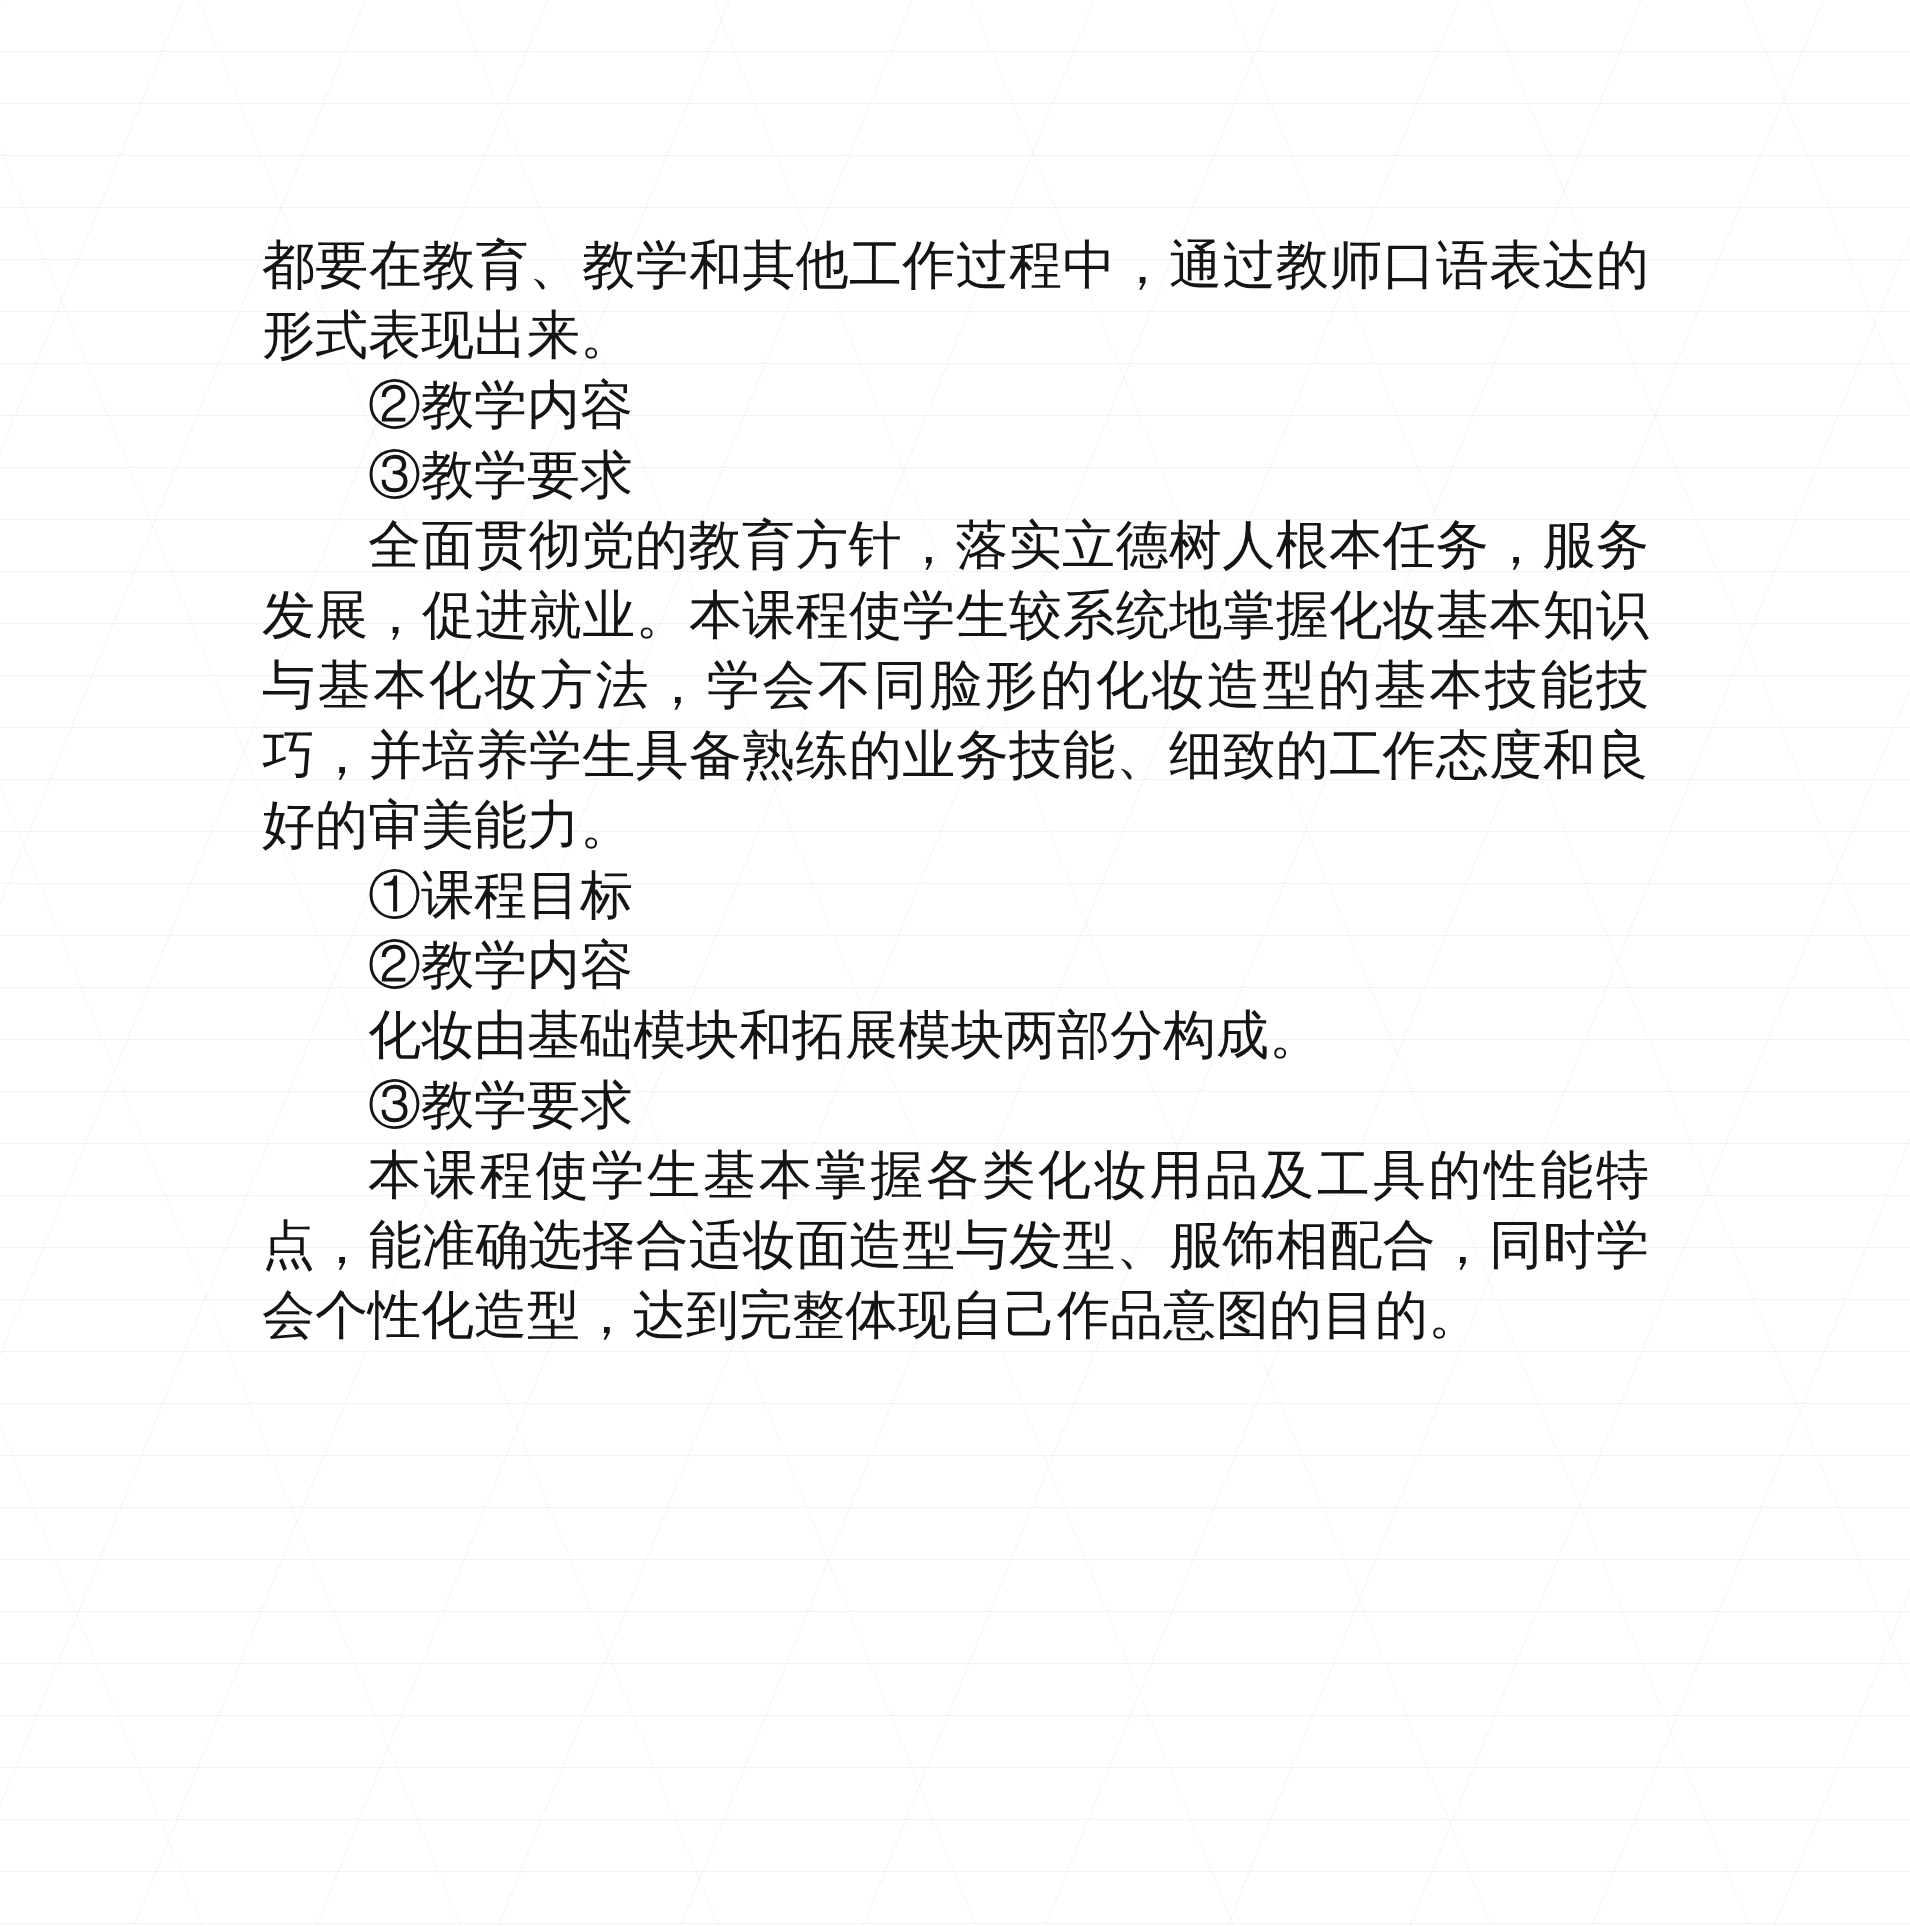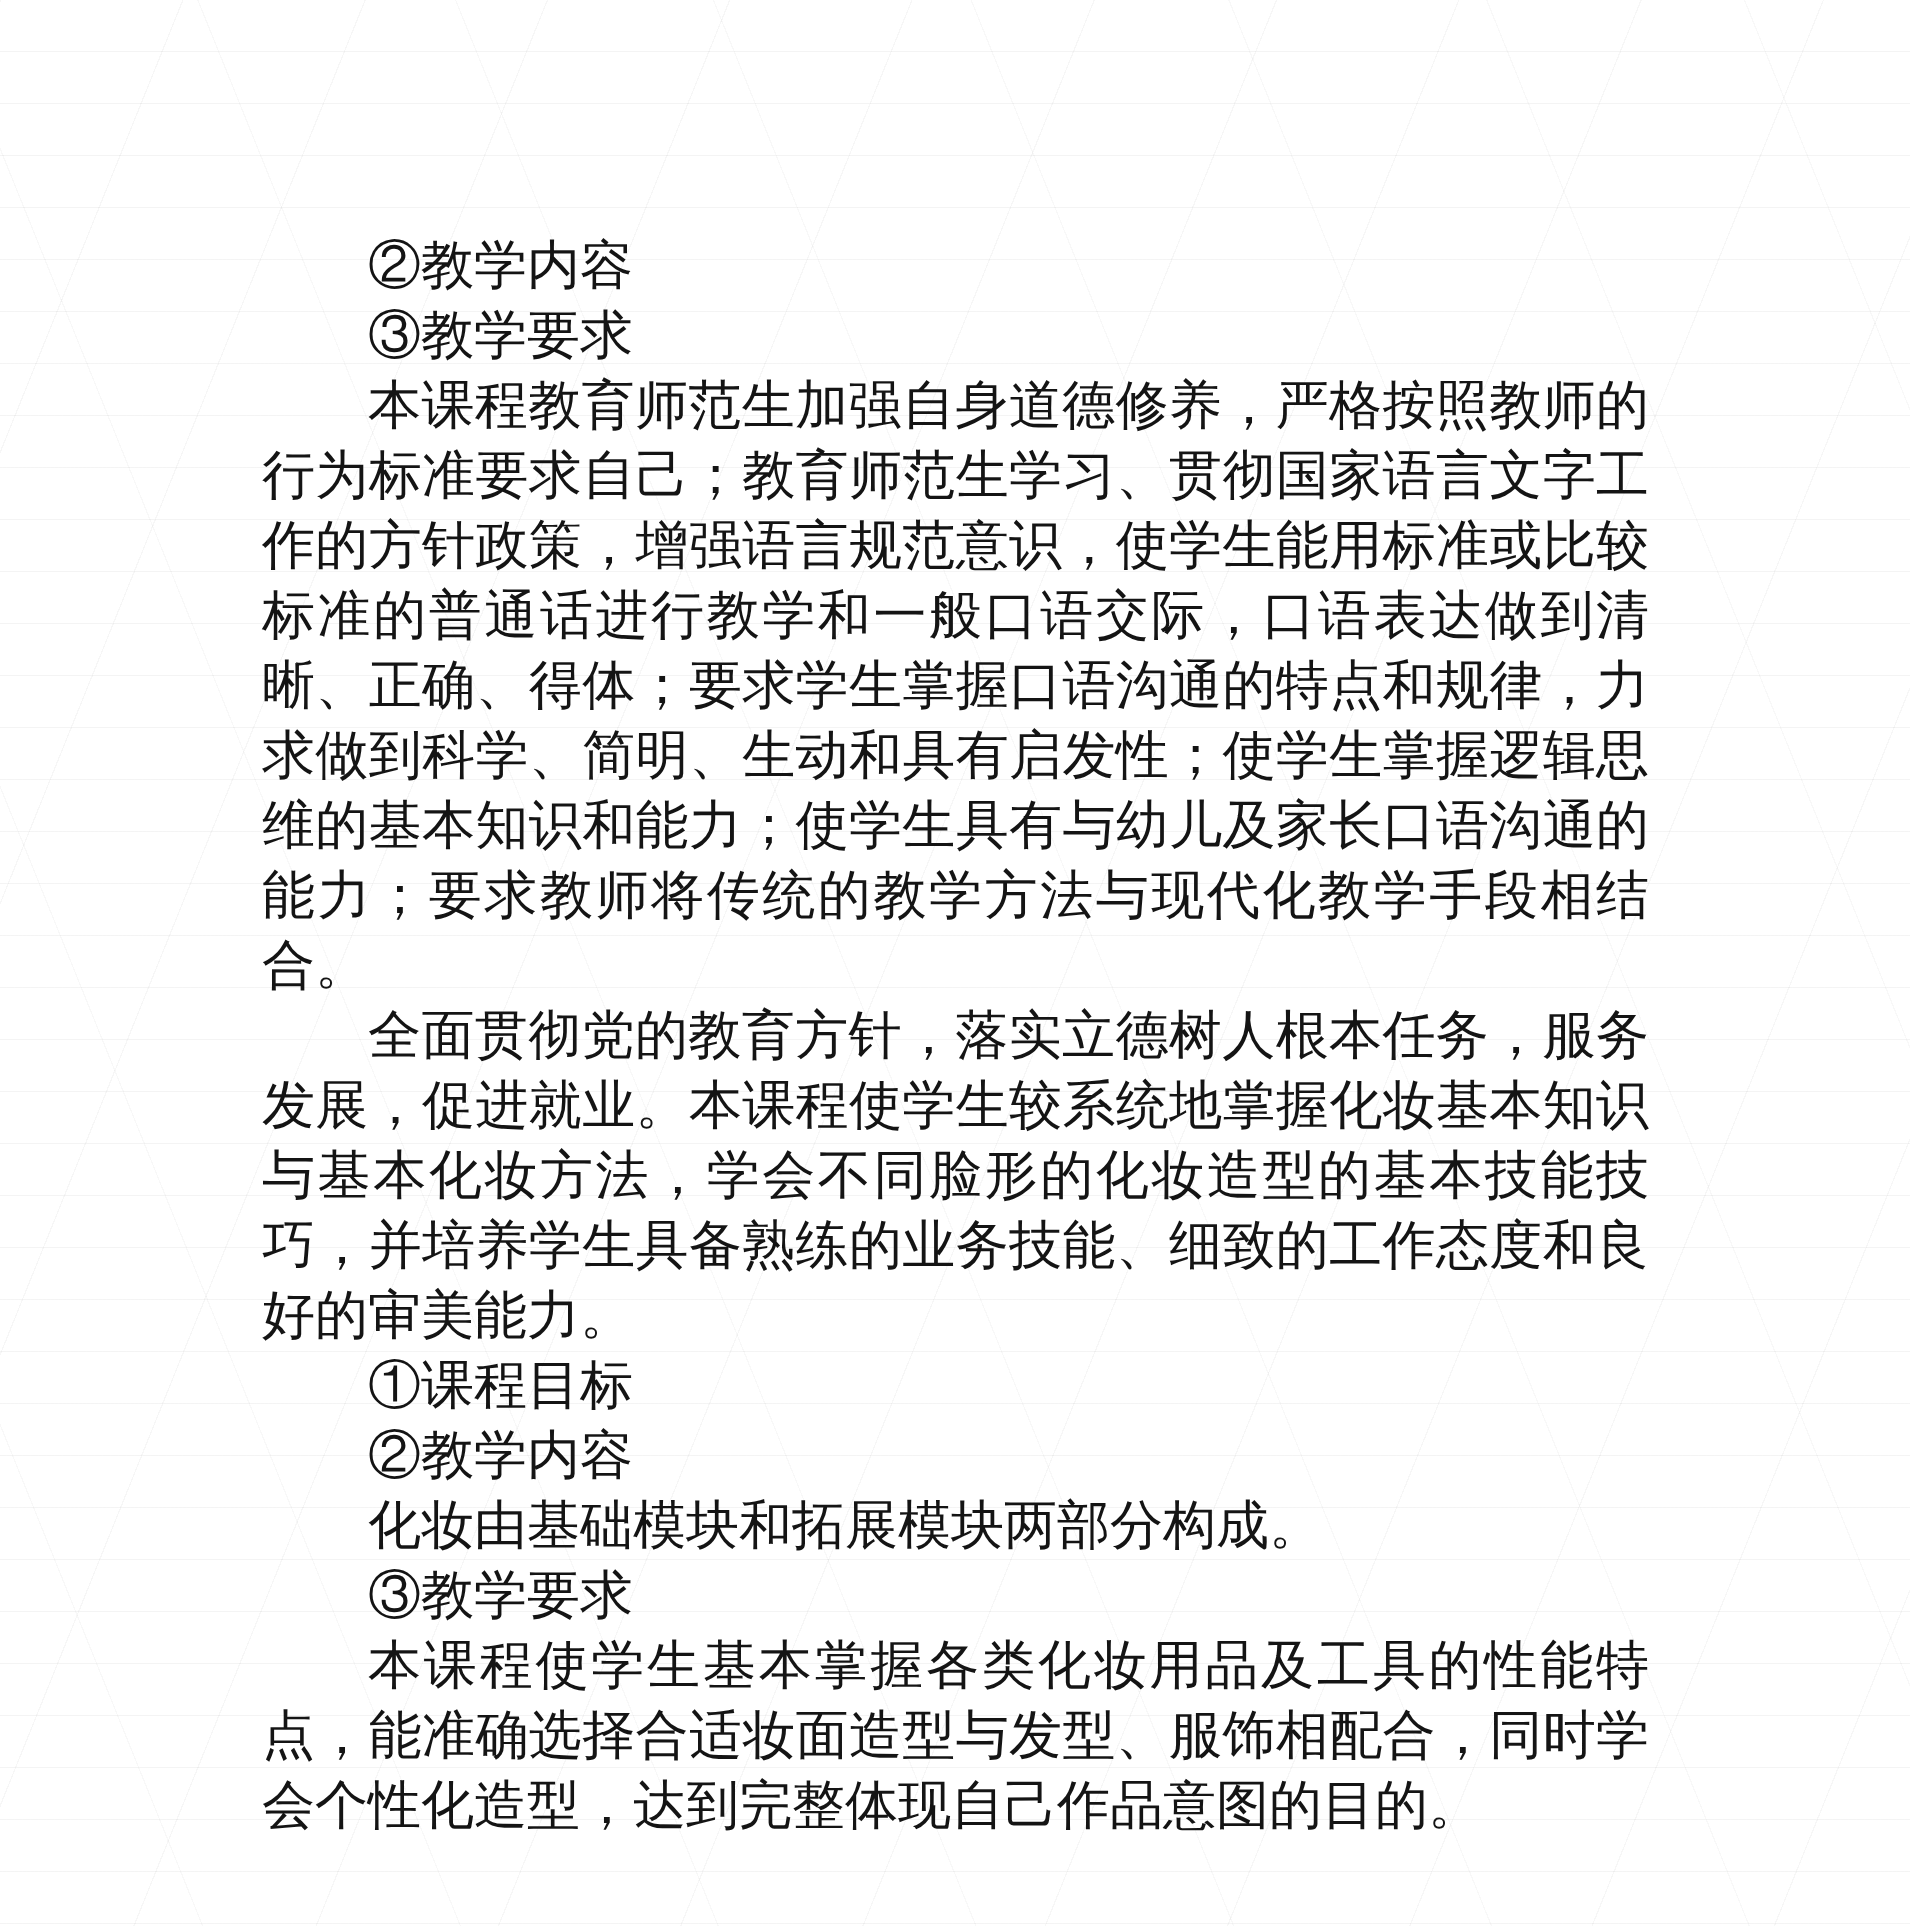--- a/index.html
+++ b/index.html
@@ -66,23 +66,23 @@
 </head>
 <body>
 
 <div class="page">
 
   <div class="wm-layer wm-hlines"></div>
   <div class="wm-layer wm-diag1"></div>
   <div class="wm-layer wm-diag2"></div>
 
   <div class="content">
+    <p class="continuation">都要在教育、教学和其他工作过程中，通过教师口语表达的形式表现出来。</p>
     <p>②教学内容</p>
     <p>③教学要求</p>
-    <p>本课程教育师范生加强自身道德修养，严格按照教师的行为标准要求自己；教育师范生学习、贯彻国家语言文字工作的方针政策，增强语言规范意识，使学生能用标准或比较标准的普通话进行教学和一般口语交际，口语表达做到清晰、正确、得体；要求学生掌握口语沟通的特点和规律，力求做到科学、简明、生动和具有启发性；使学生掌握逻辑思维的基本知识和能力；使学生具有与幼儿及家长口语沟通的能力；要求教师将传统的教学方法与现代化教学手段相结合。</p>
     <p>全面贯彻党的教育方针，落实立德树人根本任务，服务发展，促进就业。本课程使学生较系统地掌握化妆基本知识与基本化妆方法，学会不同脸形的化妆造型的基本技能技巧，并培养学生具备熟练的业务技能、细致的工作态度和良好的审美能力。</p>
     <p>①课程目标</p>
     <p>②教学内容</p>
     <p>化妆由基础模块和拓展模块两部分构成。</p>
     <p>③教学要求</p>
     <p>本课程使学生基本掌握各类化妆用品及工具的性能特点，能准确选择合适妆面造型与发型、服饰相配合，同时学会个性化造型，达到完整体现自己作品意图的目的。</p>
 
   </div>
 
 </div>

